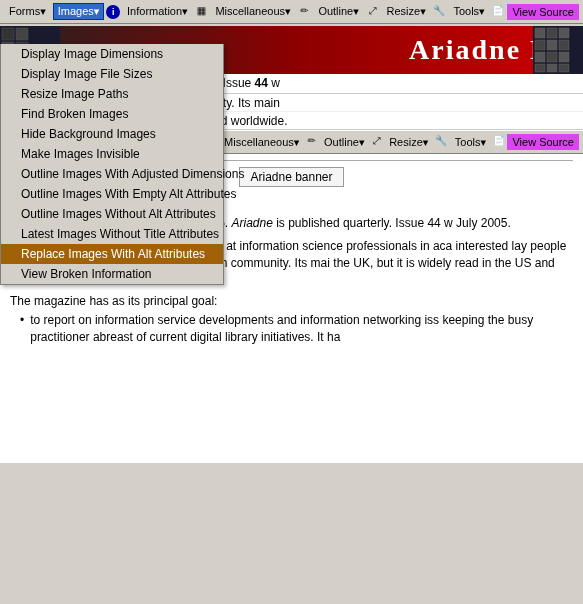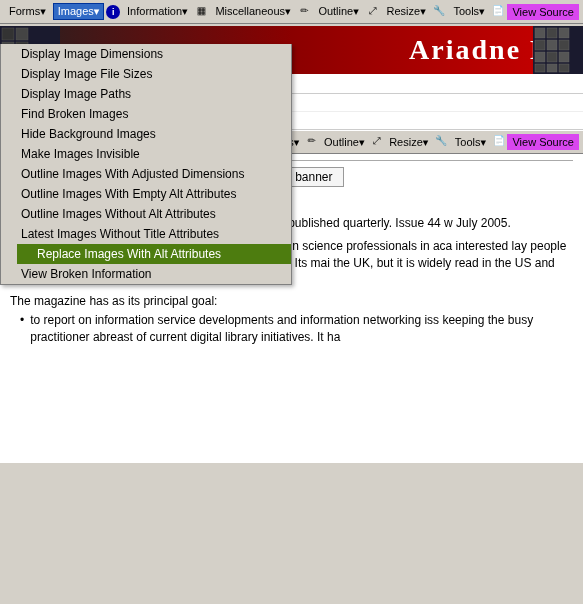--- a/index.html
+++ b/index.html
@@ -31,32 +31,32 @@
 
     
     .dropdown-container { position: relative; }
     .dropdown-menu {
       position: absolute;
       top: 20px;
       left: 0;
       background: #d4d0c8;
       border: 1px solid #808080;
       border-top: none;
-      width: 292px;
+      width: 224px;
       z-index: 100;
       box-shadow: 2px 2px 4px rgba(0,0,0,0.3);
     }
     .menu-item {
       padding: 3px 20px;
       font-size: 12px;
       cursor: pointer;
       white-space: nowrap;
       color: #000;
     }
-    .menu-item.selected { background: #4d7c0f; color: white; margin-left: 16px; }
+    .menu-item.selected { background: #a16207; color: white; }
 
     
     .content-area {
       background: white;
       position: relative;
     }
     .banner-area {
       background: #cc0000;
       height: 50px;
       display: flex;
@@ -126,21 +126,21 @@
   <span class="toolbar-icon">🔧</span>
   <button class="toolbar-btn">Tools▾</button>
   <span class="toolbar-icon">📄</span>
   <button class="view-source-btn">View Source</button>
 </div>
 
 <div class="dropdown-container">
   <div class="dropdown-menu">
     <div class="menu-item">Display Image Dimensions</div>
     <div class="menu-item">Display Image File Sizes</div>
-    <div class="menu-item">Display Image Paths</div>
+    <div class="menu-item">Resize Image Paths</div>
     <div class="menu-item">Find Broken Images</div>
     <div class="menu-item">Hide Background Images</div>
     <div class="menu-item">Make Images Invisible</div>
     <div class="menu-item">Outline Images With Adjusted Dimensions</div>
     <div class="menu-item">Outline Images With Empty Alt Attributes</div>
     <div class="menu-item">Outline Images Without Alt Attributes</div>
     <div class="menu-item">Latest Images Without Title Attributes</div>
     <div class="menu-item selected">Replace Images With Alt Attributes</div>
     <div class="menu-item">View Broken Information</div>
   </div>

